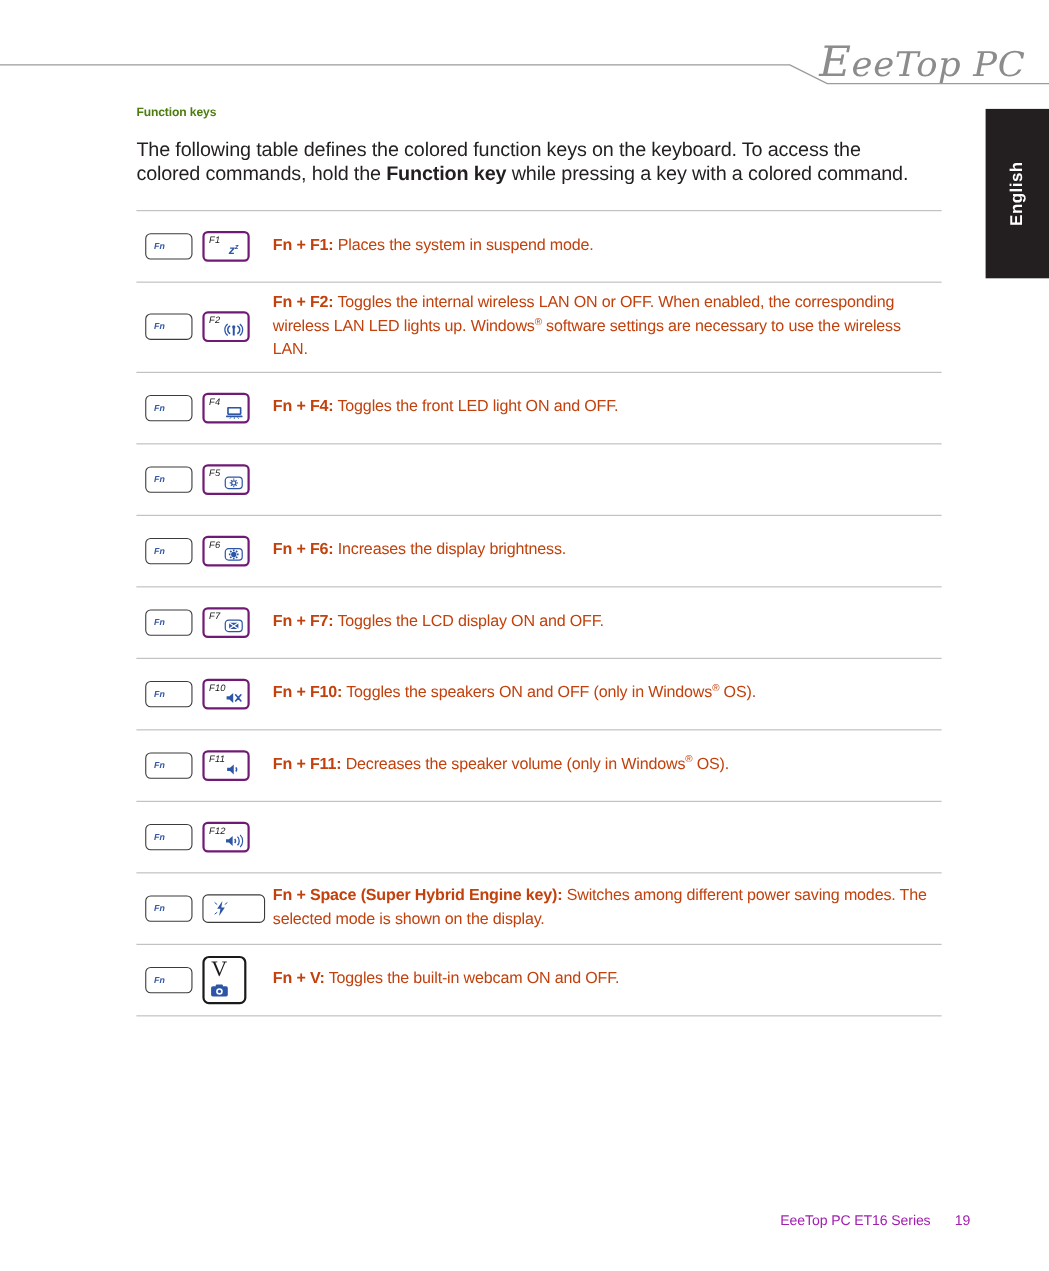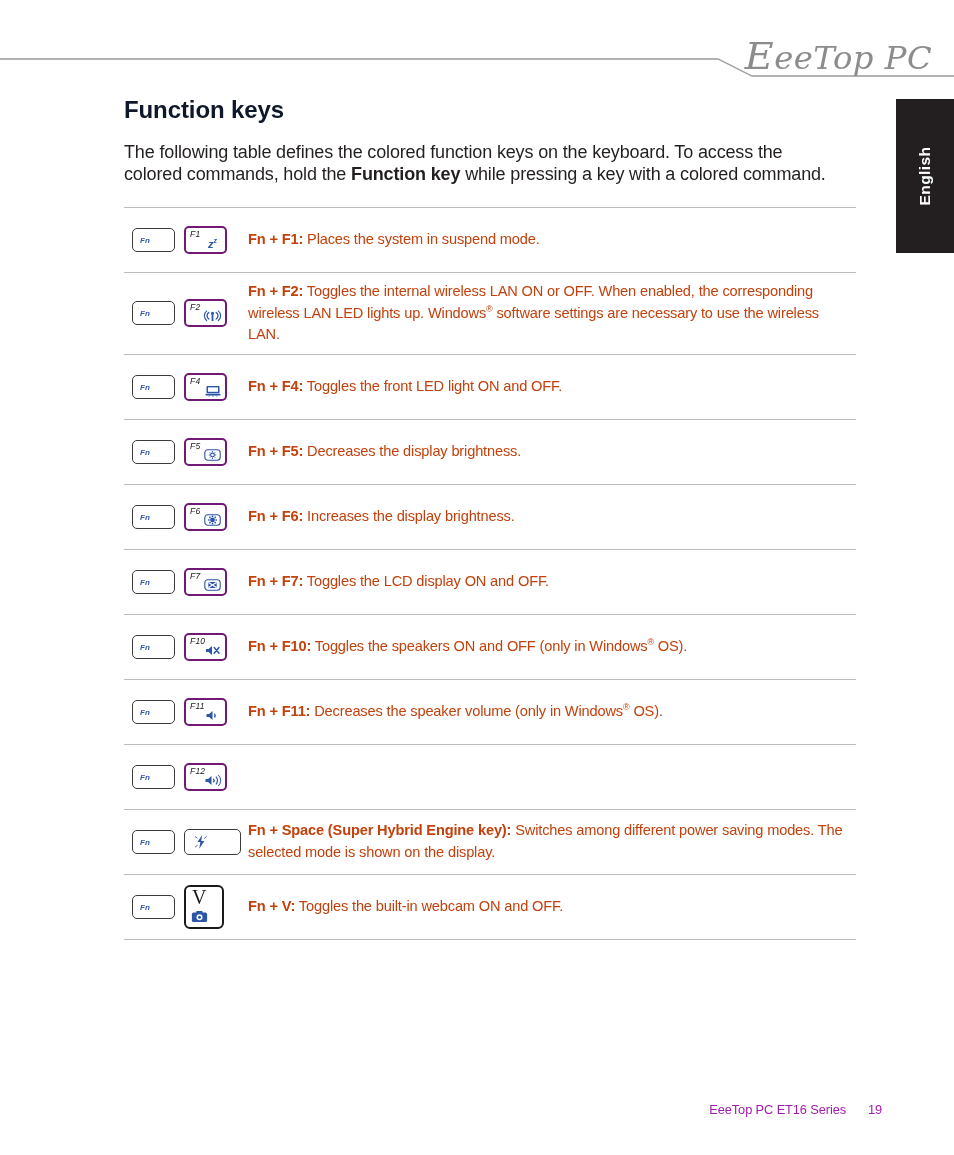--- a/index.html
+++ b/index.html
@@ -43,23 +43,23 @@
     font-size:15.5px;
     font-weight:bold;
     letter-spacing:.4px;
   }
 
   
   .content{position:absolute;left:124px;top:96px;width:732px;}
 
   h1.section-title{
     margin:0;
-    font-size:24px;
+    font-size:11px;
     font-weight:bold;
-    color:#0f172a;
+    color:#4d7c0f;
     letter-spacing:-.1px;
   }
 
   p.intro{
     margin:18px 16px 0 0;
     font-size:18px;
     line-height:21.5px;
     letter-spacing:-.15px;
     color:#231f20;
     width:715px;
@@ -273,21 +273,20 @@
                 <rect x="0.8" y="0.8" width="15.4" height="10.4" rx="3" fill="none" stroke="#2c55a7" stroke-width="1.1"></rect>
                 <circle cx="8.5" cy="6" r="1.9" fill="none" stroke="#2c55a7" stroke-width="1.1"></circle>
                 <g stroke="#2c55a7" stroke-width="1">
                   <path d="M8.5 2.1 V3.2 M8.5 8.8 V9.9 M4.8 6 H5.9 M11.1 6 H12.2"></path>
                   <path d="M5.9 3.4 L6.7 4.2 M10.3 7.8 L11.1 8.6 M11.1 3.4 L10.3 4.2 M6.7 7.8 L5.9 8.6"></path>
                 </g>
               </svg>
             </span>
           </div>
         </div>
-        <div class="desc-cell"><b>Fn + F5:</b><span> Decreases the display brightness.</span></div>
       </div>
       <div class="fk-row">
         <div class="keys-cell">
           <div class="key key-fn">
             <span class="fn-label">Fn</span>
           </div>
           <div class="key key-f">
             <span class="f-label">F6</span>
             <span class="f-icon">
               <svg width="17" height="12" viewBox="0 0 17 12">

